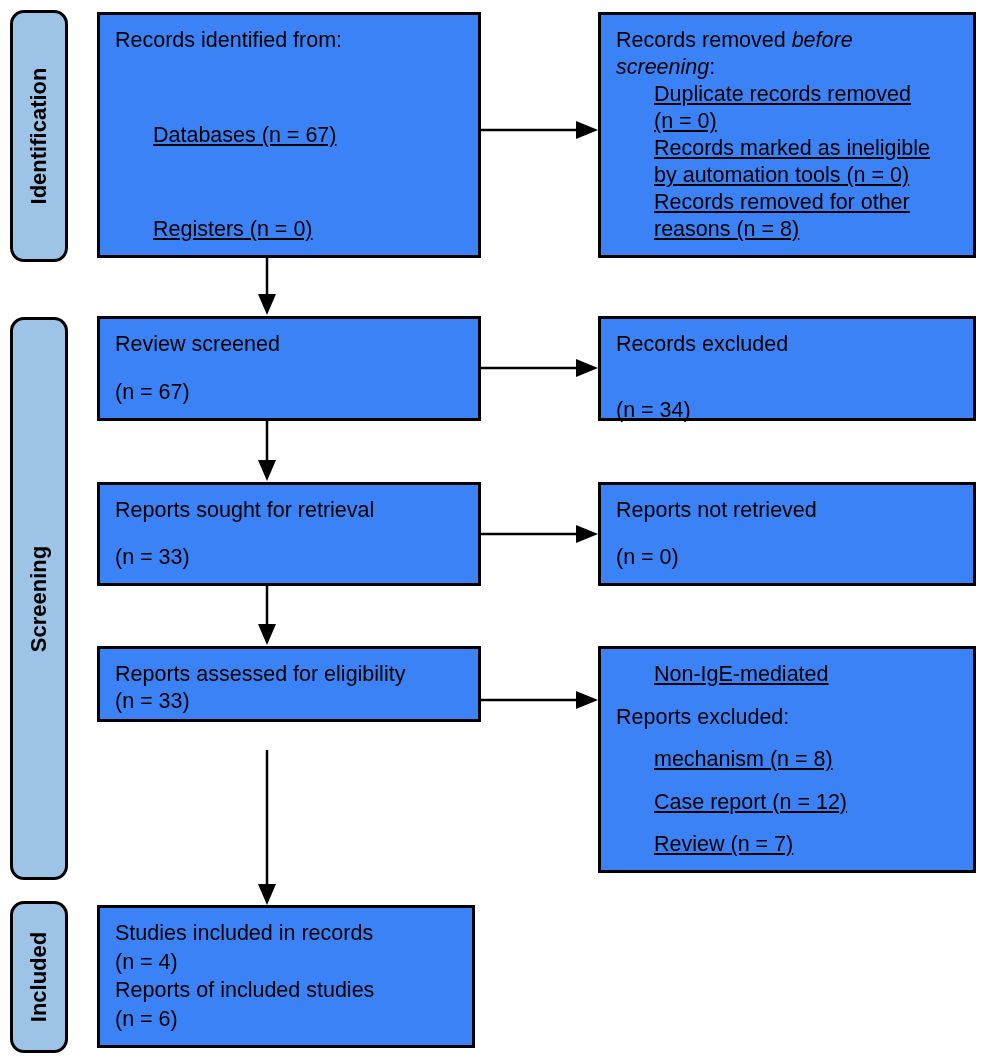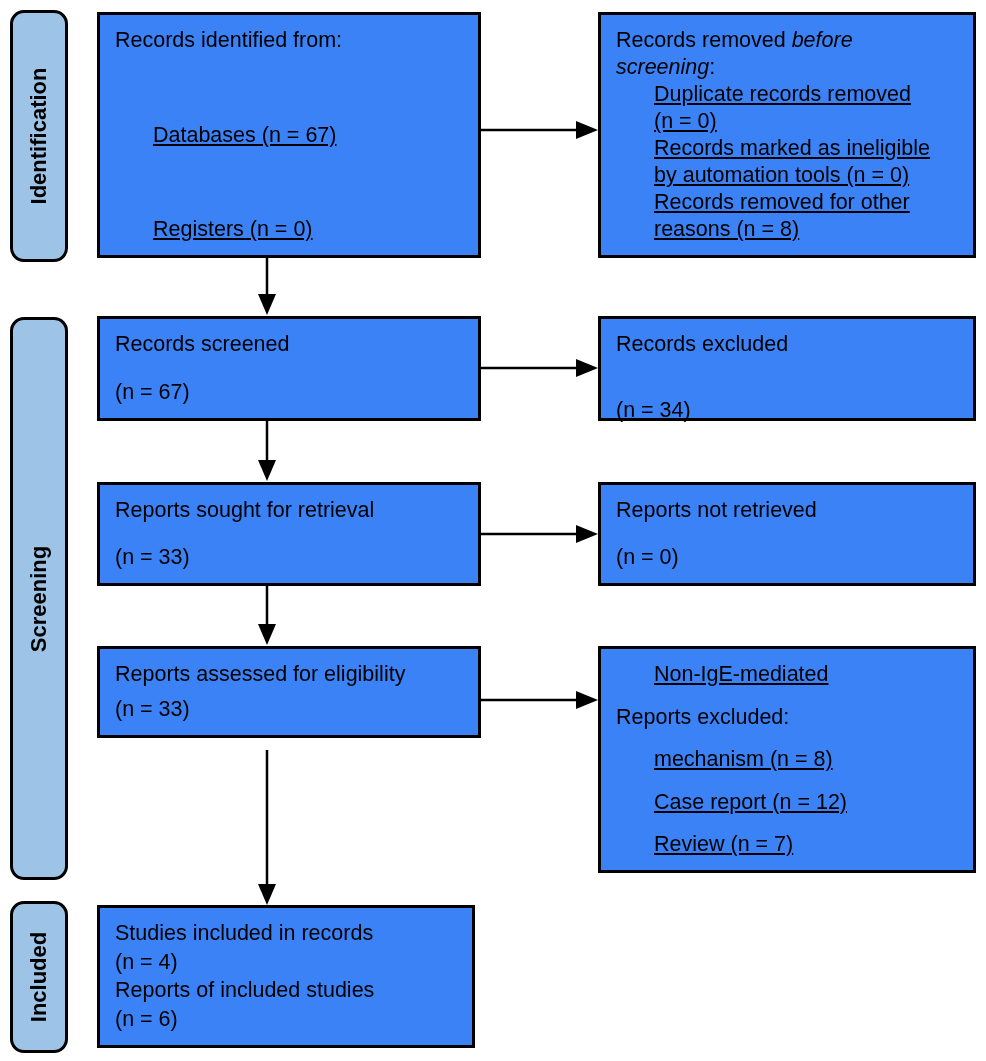--- a/index.html
+++ b/index.html
@@ -71,40 +71,40 @@
     <div class="ln"><em>screening</em><span>:</span></div>
     <div class="ln indent">Duplicate records removed</div>
     <div class="ln indent">(n = 0)</div>
     <div class="ln indent">Records marked as ineligible</div>
     <div class="ln indent">by automation tools (n = 0)</div>
     <div class="ln indent">Records removed for other</div>
     <div class="ln indent">reasons (n = 8)</div>
   </div>
 
   <div class="node" style="left:97px; top:316px; width:384px; height:105px;">
-    <div class="ln">Records screened</div>
+    <div class="ln">Review screened</div>
     <div class="ln">(n = 67)</div>
   </div>
 
   <div class="node" style="left:598px; top:316px; width:378px; height:105px;gap:39px;">
     <div class="ln">Records excluded</div>
     <div class="ln">(n = 34)</div>
   </div>
 
   <div class="node" style="left:97px; top:482px; width:384px; height:104px;">
     <div class="ln">Reports sought for retrieval</div>
     <div class="ln">(n = 33)</div>
   </div>
 
   <div class="node" style="left:598px; top:482px; width:378px; height:104px;">
     <div class="ln">Reports not retrieved</div>
     <div class="ln">(n = 0)</div>
   </div>
 
-  <div class="node" style="left:97px; top:646px; width:384px; height:92px;">
+  <div class="node" style="left:97px; top:646px; width:384px; height:76px;">
     <div class="ln">Reports assessed for eligibility</div>
     <div class="ln">(n = 33)</div>
   </div>
 
   <div class="node" style="left:598px; top:646px; width:378px; height:227px;">
     <div class="ln indent">Non-IgE-mediated</div>
     <div class="ln">Reports excluded:</div>
     <div class="ln indent">mechanism (n = 8)</div>
     <div class="ln indent">Case report (n = 12)</div>
     <div class="ln indent">Review (n = 7)</div>

